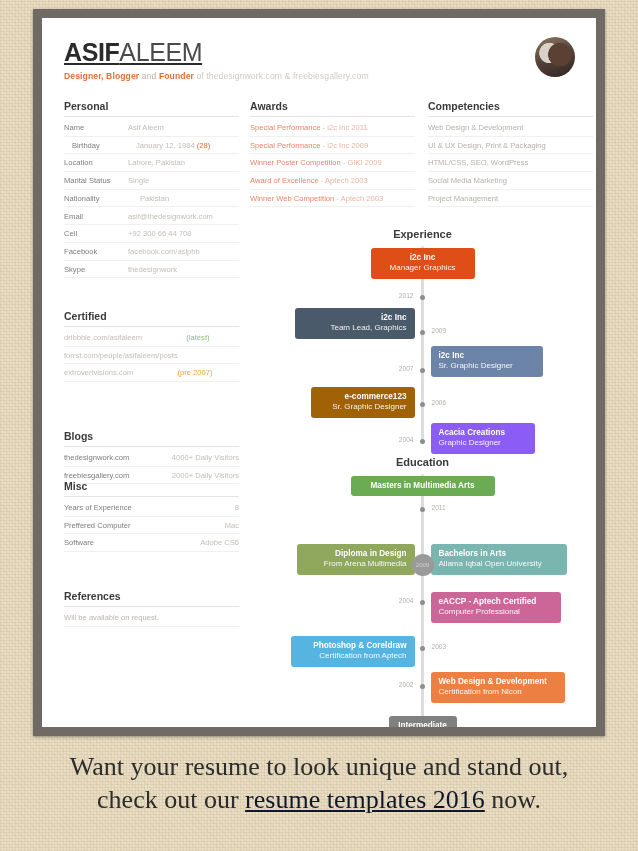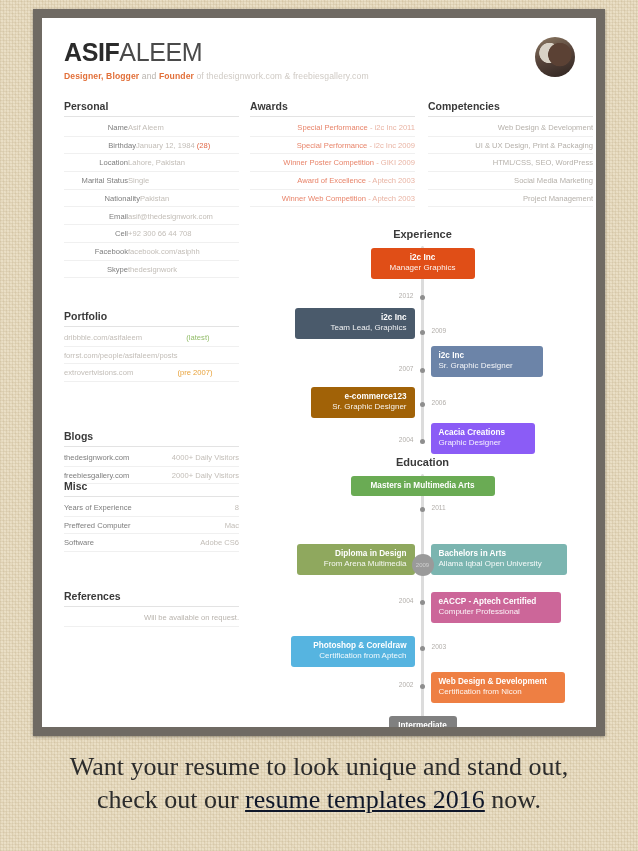--- a/index.html
+++ b/index.html
@@ -30,38 +30,38 @@
   }
   #sheet{
     position:relative;width:100%;height:100%;
     background:#ffffff;
     box-sizing:border-box;
     overflow:hidden;
   }
 
   
   .hdr{position:absolute;left:22px;top:22px;}
-  .name{font-size:25px;line-height:25px;letter-spacing:-.4px;color:#2b2b2b;font-weight:700;}
+  .name{font-size:25px;line-height:25px;letter-spacing:-.4px;color:#2b2b2b;font-weight:700;text-decoration:underline;}
   .name .light{font-weight:300;color:#4a4a4a;}
   .tagline{margin-top:6px;font-size:8.6px;color:#cfcac4;letter-spacing:.1px;}
   .tagline b{color:#e2703a;font-weight:700;}
   .tagline .muted{color:#b9b4ae;font-weight:400;}
   .avatar{
     position:absolute;right:21px;top:19px;width:40px;height:40px;border-radius:50%;
     background:
       radial-gradient(circle at 62% 44%, #5b4134 0 34%, rgba(91,65,52,0) 36%),
       radial-gradient(circle at 36% 40%, #d9d2c6 0 28%, rgba(217,210,198,0) 30%),
       linear-gradient(160deg,#8d7a63 0%,#56433a 48%,#2e2420 100%);
     overflow:hidden;
   }
 
   
   .col{position:absolute;}
   .sec-title{font-size:10.5px;font-weight:700;color:#3a3a3a;padding-bottom:4px;border-bottom:1px solid #e3e3e3;margin-bottom:2px;}
-  .row{display:flex;font-size:7.6px;color:#b9b4ae;padding:4.1px 0 3.6px 0;border-bottom:1px solid #f0f0f0;text-align:right;}
+  .row{display:flex;font-size:7.6px;color:#b9b4ae;padding:4.1px 0 3.6px 0;border-bottom:1px solid #f0f0f0;}
   .row .k{color:#7d7d7d;flex:0 0 auto;}
   .row .v{color:#c2bdb7;}
   .row.single{display:block;}
   .accent-red{color:#e06a4a;}
   .accent-green{color:#93bd6a;}
   .accent-orange{color:#e8a33d;}
 
   
   #personal{left:22px;top:82px;width:175px;}
   #personal .row .k{width:64px;}
@@ -174,21 +174,21 @@
             <span class="v">facebook.com/asiphh</span>
           </div>
           <div class="row">
             <span class="k" style="width: 64px;">Skype</span>
             <span class="v">thedesignwork</span>
           </div>
         </div>
     </div>
 
     <div class="col" id="portfolio">
-      <div class="sec-title">Portfolio</div>
+      <div class="sec-title">Certified</div>
       <div>
           <div class="row">
             <span class="v">dribbble.com/asifaleem</span>
             <span class="accent-green">&nbsp;&nbsp;(latest)</span>
           </div>
           <div class="row">
             <span class="v">forrst.com/people/asifaleem/posts</span>
           </div>
           <div class="row">
             <span class="v">extrovertvisions.com</span>

